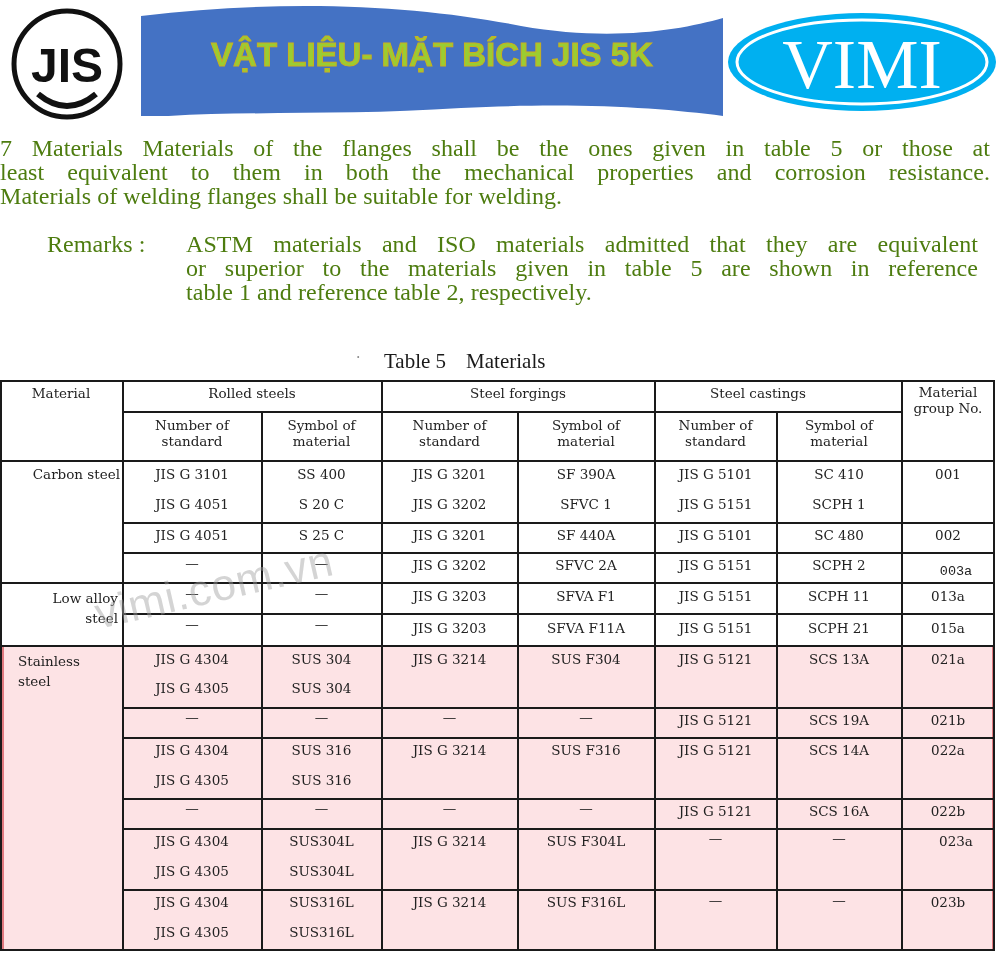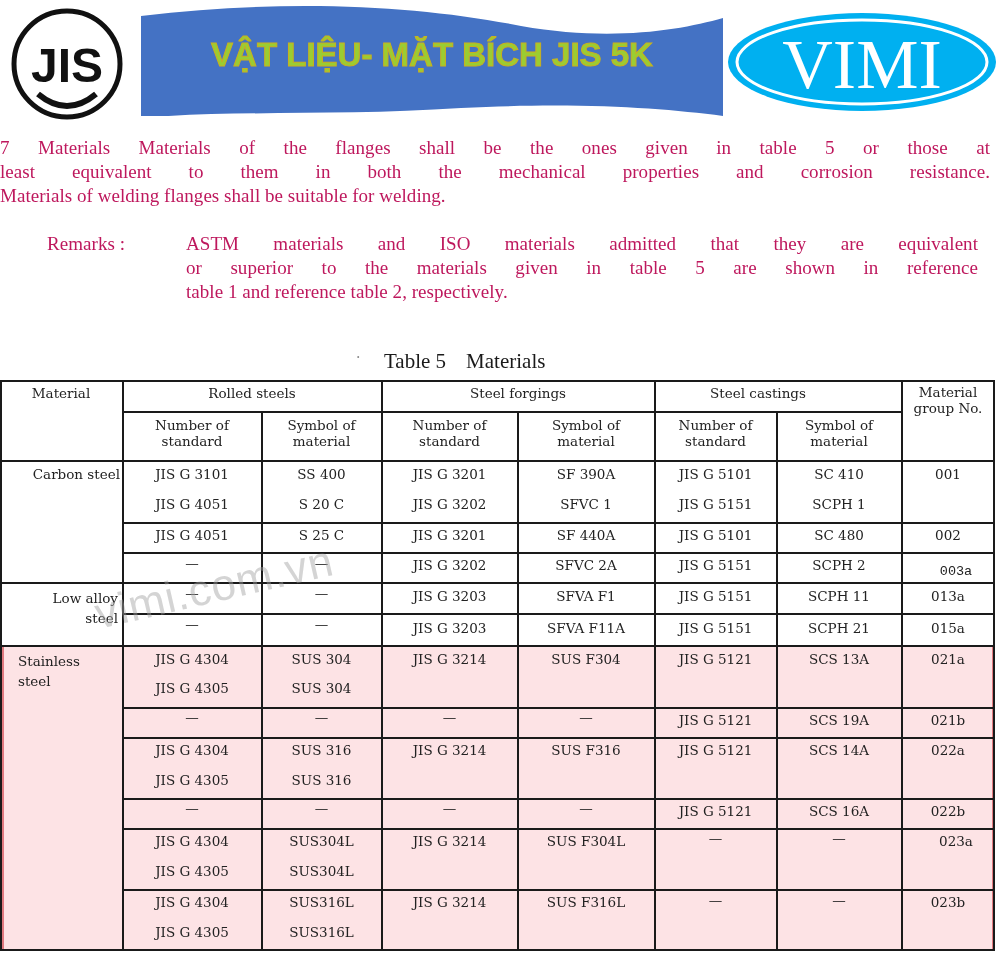--- a/index.html
+++ b/index.html
@@ -6,21 +6,21 @@
   body { width:1000px; height:961px; background:#ffffff; position:relative; overflow:hidden; font-family:"DejaVu Serif", serif; color:#1a1a1a; }
   .abs { position:absolute; }
 
   
   #jis-logo { left:8px; top:8px; width:118px; height:112px; }
   #banner { left:141px; top:4px; width:582px; height:112px; }
   #banner-text { left:141px; top:36px; width:582px; text-align:center; font-family:"Liberation Sans", sans-serif; font-weight:bold; font-size:33px; color:#9acd32; letter-spacing:0px; -webkit-text-stroke:1px #c9b020; }
   #vimi-logo { left:724px; top:10px; width:276px; height:104px; }
 
   
-  .para { font-family:"Liberation Serif", serif; font-size:19px; line-height:24px; color:#be185d; letter-spacing:0.05px; }
+  .para { font-family:"Liberation Serif", serif; font-size:24px; line-height:24px; color:#4d7c0f; letter-spacing:0.05px; }
   #p1 { left:0px; top:136px; width:990px; text-align:justify; }
   #remarks-label { left:47px; top:232px; }
   #remarks-body { left:186px; top:232px; width:792px; text-align:justify; }
   .just-line { display:block; text-align:justify; text-align-last:justify; height:24px; }
   .last-line { display:block; height:24px; }
 
   #table-title { left:384px; top:349px; font-family:"Liberation Serif", serif; font-size:21px; }
   #table-title .num { margin-right:20px; }
   #tick { left:356px; top:349px; font-size:14px; color:#888; }
 

